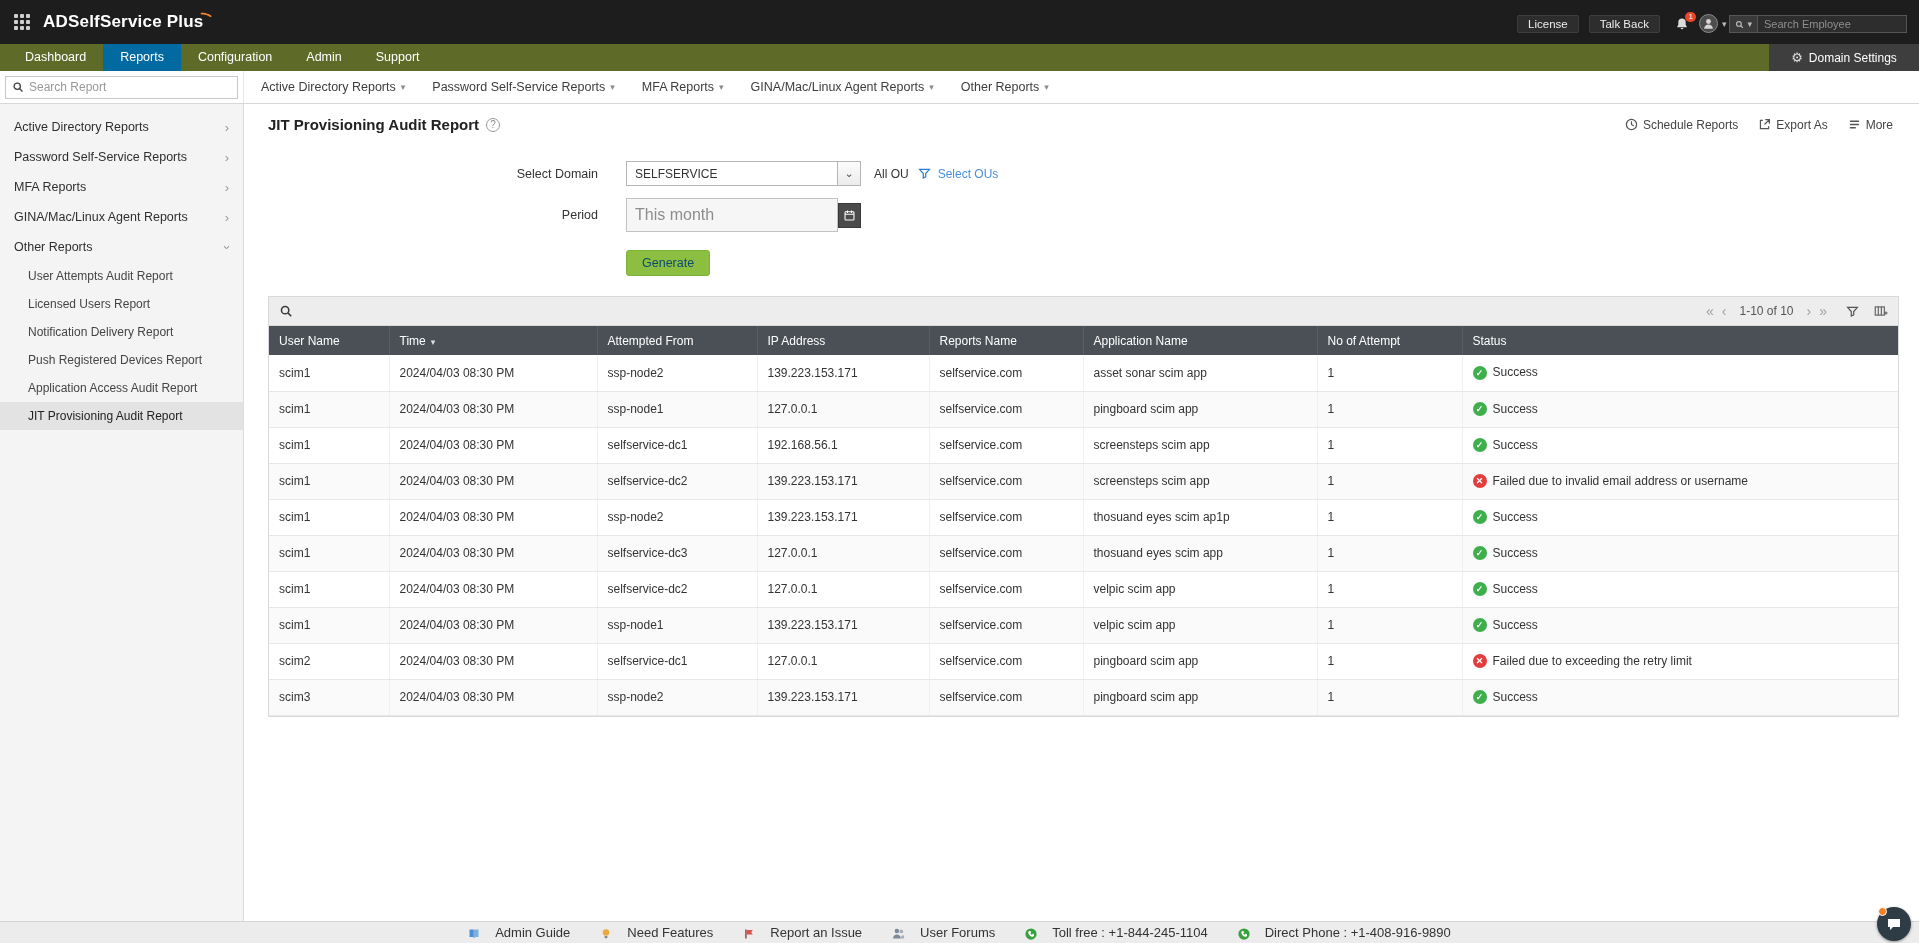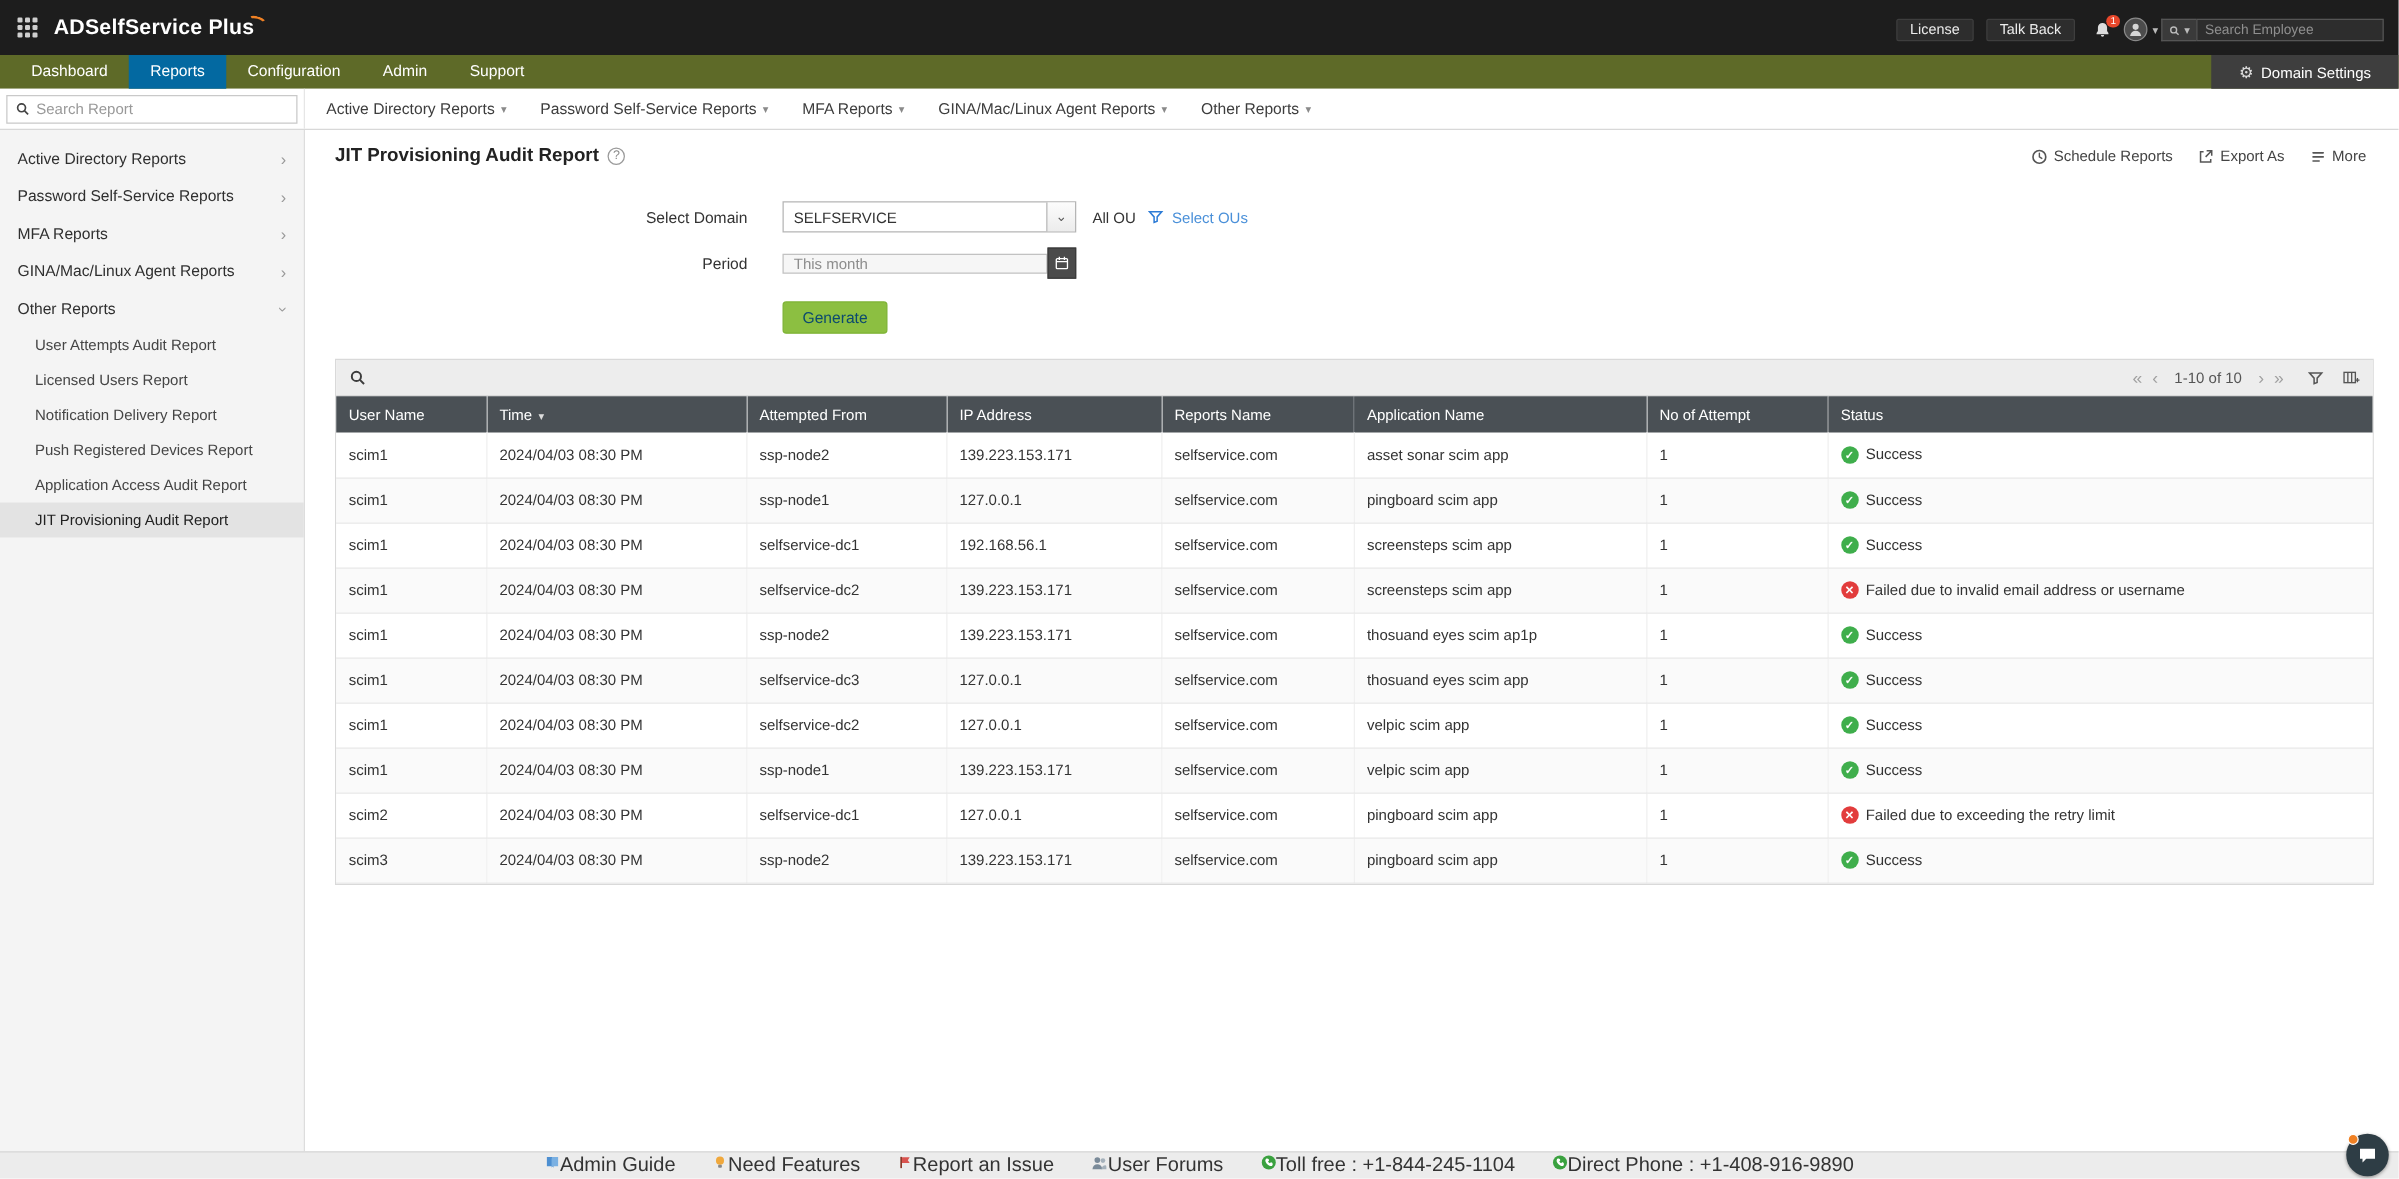--- a/index.html
+++ b/index.html
@@ -53,32 +53,32 @@
   .side-group.expanded .chev{transform:rotate(90deg)}
   .side-item{height:28px;display:flex;align-items:center;padding:0 10px 0 28px;font-size:12px;color:#454545;cursor:pointer}
   .side-item.selected{background:#e3e3e3;color:#222}
   .main{flex:1;background:#fff;padding:12px 20px 0 24px;position:relative}
 
   .page-head{display:flex;justify-content:space-between;align-items:center}
   .page-title-wrap{display:flex;align-items:center;gap:7px}
   h1{font-size:15px;color:#222;font-weight:bold}
   .help{width:14px;height:14px;border:1px solid #9a9a9a;border-radius:50%;color:#8a8a8a;font-size:10px;display:flex;align-items:center;justify-content:center;cursor:pointer;flex:none}
   .page-actions{display:flex;align-items:center;gap:20px;padding-right:6px}
-  .paction{display:flex;align-items:flex-end;gap:5px;color:#444;font-size:12px;cursor:pointer}
+  .paction{display:flex;align-items:center;gap:5px;color:#444;font-size:12px;cursor:pointer}
 
   .filters{margin-top:28px}
   .frow{display:flex;align-items:center;margin-bottom:12px}
   .frow>label{width:330px;text-align:right;margin-right:28px;color:#333;font-size:12.5px}
   .select{width:235px;height:25px;border:1px solid #b5b5b5;background:#fff;display:flex;align-items:center;justify-content:space-between;cursor:pointer}
   .select-val{padding:0 8px;font-size:12px;color:#333}
   .select-caret{width:23px;height:100%;border-left:1px solid #b5b5b5;background:linear-gradient(#fcfcfc,#ececec);display:flex;align-items:center;justify-content:center;color:#555;font-size:11px}
   .allou{margin-left:13px;font-size:12px;color:#333}
   .funnel-blue{margin-left:9px;display:flex;cursor:pointer}
   .select-ous{margin-left:7px;color:#4a90d9;font-size:12px;cursor:pointer;text-decoration:none}
-  .period{width:212px;height:16px;border:1px solid #c2c2c2;background:#f6f6f6;color:#8d8d8d;font-size:12px;padding:0 8px}
+  .period{width:212px;height:34px;border:1px solid #c2c2c2;background:#f6f6f6;color:#8d8d8d;font-size:16px;padding:0 8px}
   .cal{width:23px;height:25px;background:#4b4b4b;border:1px solid #3a3a3a;display:flex;align-items:center;justify-content:center;cursor:pointer}
   .generate{background:#8cbf41;border:1px solid #7db335;color:#0c4a6e;font-size:12.5px;padding:5px 15px;border-radius:3px;cursor:pointer;margin-top:6px}
 
   .tablewrap{margin-top:20px;border:1px solid #d9d9d9}
   .table-toolbar{height:29px;background:#ededed;display:flex;align-items:center;padding:0 10px;border-bottom:1px solid #d9d9d9}
   .spacer{flex:1}
   .pg-btn{color:#a0a0a0;font-size:14px;padding:0 4px;cursor:pointer;user-select:none}
   .pg-info{color:#555;font-size:12px;margin:0 9px}
   .tb-icon{margin-left:15px;display:flex;cursor:pointer}
   table{width:100%;border-collapse:collapse;table-layout:fixed}
@@ -87,21 +87,21 @@
   .sort-caret{font-size:9px;margin-left:5px;color:#ddd}
   td{font-size:12px;color:#333;height:36px;padding:0 10px;border-bottom:1px solid #e8e8e8;border-right:1px solid #f0f0f0;overflow:hidden;white-space:nowrap;text-overflow:ellipsis;background:#fff}
   td:last-child{border-right:0}
   tbody tr:nth-child(even) td{background:#fafafa}
   .st-icon{display:inline-flex;width:14px;height:14px;border-radius:50%;color:#fff;font-size:9px;align-items:center;justify-content:center;margin-right:6px;vertical-align:middle;font-weight:bold}
   .st-icon.ok{background:#3fae4c}
   .st-icon.fail{background:#e23c3c}
 
   footer{position:absolute;left:0;right:0;bottom:0;height:22px;background:#ececec;border-top:1px solid #d6d6d6;display:flex;align-items:center;justify-content:center}
   .flinks{display:flex;align-items:center;gap:30px}
-  .flink{display:flex;align-items:flex-start;gap:0;font-size:16px;color:#333;cursor:pointer}
+  .flink{display:flex;align-items:flex-end;gap:15px;font-size:13px;color:#333;cursor:pointer}
   .ficon{display:flex}
   .chat{position:absolute;right:8px;bottom:2px;width:34px;height:34px;border-radius:50%;background:#2e3d45;display:flex;align-items:center;justify-content:center;cursor:pointer;box-shadow:0 1px 3px rgba(0,0,0,.4)}
   .chat .dot{position:absolute;top:0;left:1px;width:9px;height:9px;border-radius:50%;background:#f08124;border:1px solid #fff}
 </style>
 </head>
 <body>
 
 <div class="app">
 
   <header class="topbar">

